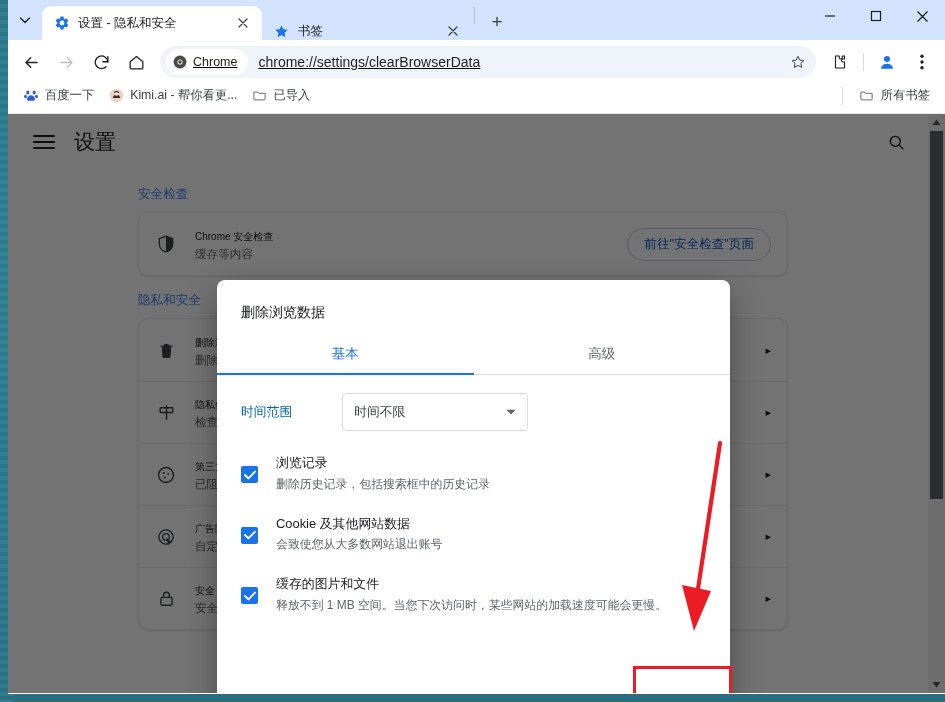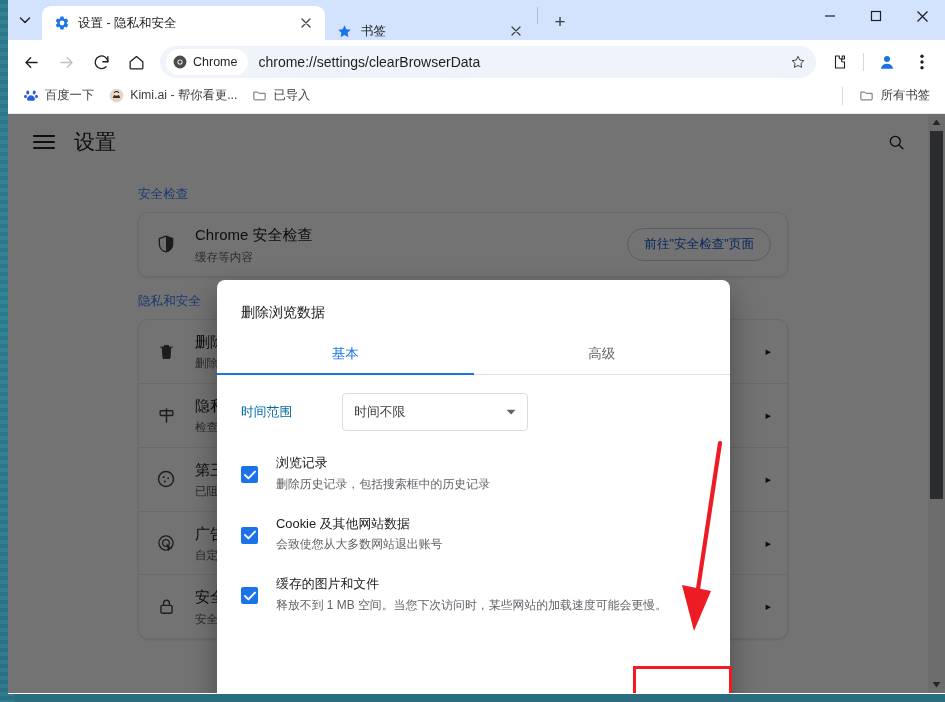--- a/index.html
+++ b/index.html
@@ -32,39 +32,39 @@
   }
   .tab-chevron{
     width:34px; height:40px; display:flex; align-items:center; justify-content:center;
     color:#1f1f1f; font-size:13px; cursor:default;
   }
   .tab{
     height:34px; display:flex; align-items:center; gap:8px;
     padding:0 10px 0 12px; border-radius:9px 9px 0 0;
     font-size:12.5px; color:#1f1f1f; position:relative; white-space:nowrap;
   }
-  .tab.active{ background:#fff; width:283px; }
+  .tab.active{ background:#fff; width:220px; }
   .tab.inactive{ width:210px;align-items:flex-end; }
   .tab .favicon{ width:16px; height:16px; flex:0 0 16px; display:block; }
   .tab .title{ flex:1; overflow:hidden; text-overflow:ellipsis; font-size:12.5px; }
   .tab .closer{
     width:18px;height:18px;flex:0 0 18px;display:flex;align-items:center;justify-content:center;
     font-size:13px;color:#444;border-radius:50%;
   }
   .tabsep{width:1px;height:17px;background:#a9bfe0;align-self:center;margin:0 2px 10px 2px;}
   .newtab{
     width:28px;height:28px;margin:0 0 4px 6px;border-radius:50%;
     display:flex;align-items:center;justify-content:center;font-size:19px;color:#3c4043;font-weight:300;
   }
   .wincontrols{ margin-left:auto; display:flex; height:40px; align-items:flex-start; }
   .wc{ width:46px;height:32px;display:flex;align-items:center;justify-content:center;color:#1f1f1f; }
   .wc svg{display:block}
   
   .toolbar{
-    height:44px; background:#fff; display:flex; align-items:center; padding:0 6px; gap:1px;
+    height:44px; background:#fff; display:flex; align-items:center; padding:0 6px; gap:1px;text-decoration:underline;
   }
   .tbtn{ width:34px;height:34px;border-radius:50%;display:flex;align-items:center;justify-content:center;color:#1f1f1f;flex:0 0 34px;}
   .tbtn.dim{ color:#bdc1c6; }
   .omnibox{
     flex:1; height:32px; background:#eff3fa; border-radius:16px;
     display:flex; align-items:center; padding:0 4px 0 6px; margin:0 6px; min-width:0;
   }
   .chip{
     height:26px; background:#fff; border-radius:14px; display:flex; align-items:center;
     gap:6px; padding:0 11px 0 7px; font-size:12.5px; color:#1f1f1f; flex:0 0 auto;
@@ -97,21 +97,21 @@
   .content{ padding:0 0 0 0; }
   .sec-title{ font-size:12.6px; color:#3b82f6; font-weight:500; margin:16px 0 9px 130px; }
   .card{
     margin:0 140px 0 130px; background:#fff; border:1px solid #e8eaed; border-radius:10px;
     box-shadow:0 1px 2px rgba(60,64,67,.15);
   }
   .srow{ display:flex; align-items:center; gap:18px; padding:11px 16px; min-height:62px; }
   .srow + .srow{ border-top:1px solid #e8eaed; }
   .sicon{ width:22px;height:22px;flex:0 0 22px;display:flex;align-items:center;justify-content:center;color:#444746; }
   .stext{ flex:1; min-width:0; }
-  .stitle{ font-size:15px; color:#1f1f1f; line-height:1.5; }
+  .stitle{ font-size:10px; color:#1f1f1f; line-height:1.5; }
   .sdesc{ font-size:11.6px; color:#5f6368; line-height:1.5; white-space:nowrap; overflow:hidden; }
   .schev{ width:18px;flex:0 0 18px;color:#1f1f1f;font-size:11px;text-align:right; }
   .pillbtn{
     border:1px solid #c2cbe0; color:#0b57d0; background:#fff; border-radius:18px;
     padding:7px 16px; font-size:12.6px; white-space:nowrap; flex:0 0 auto;
     font-family:inherit;
   }
   
   .pagescroll{
     position:absolute; right:0; top:0; bottom:0; width:17px; background:#f1f1f1;

